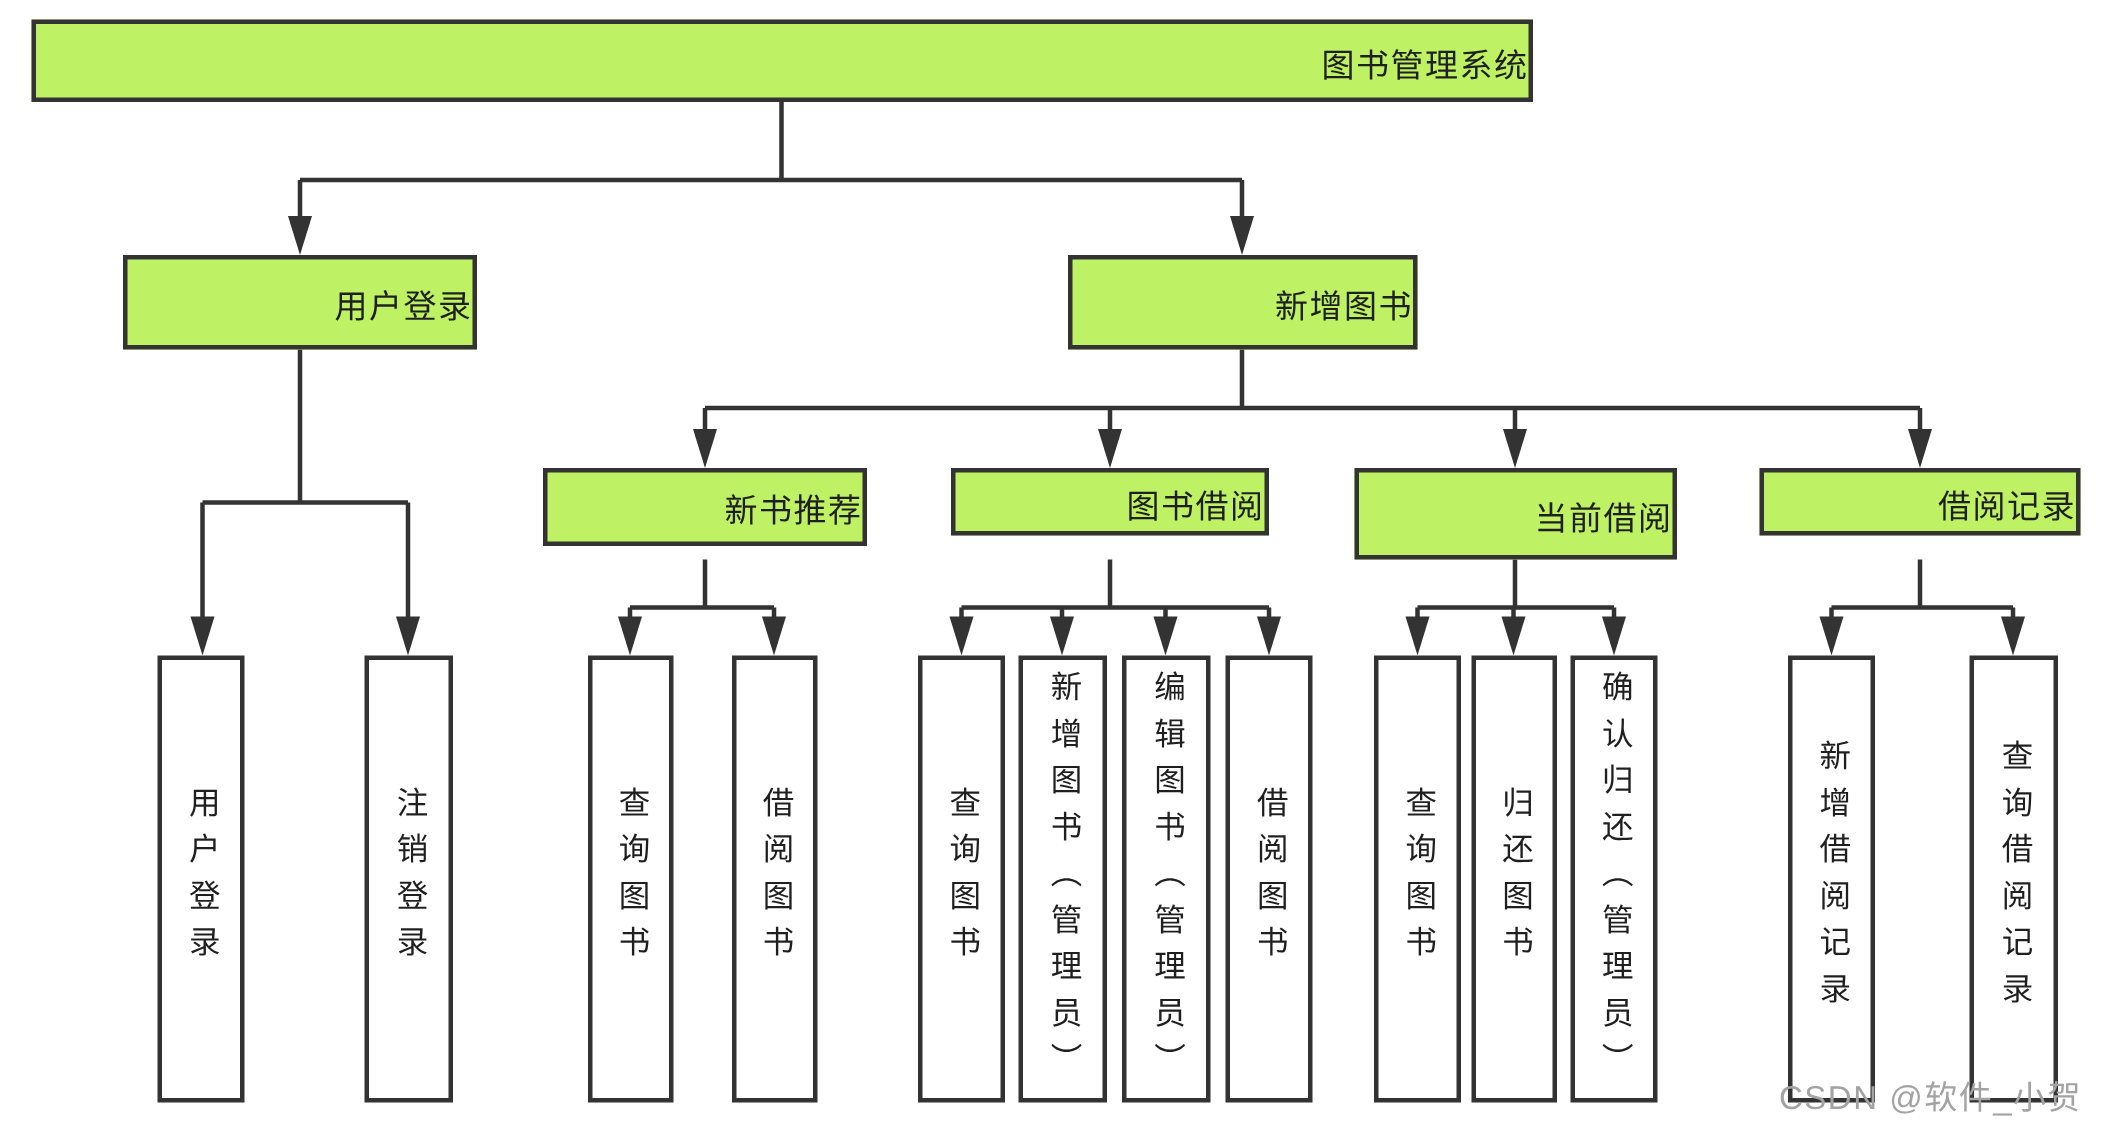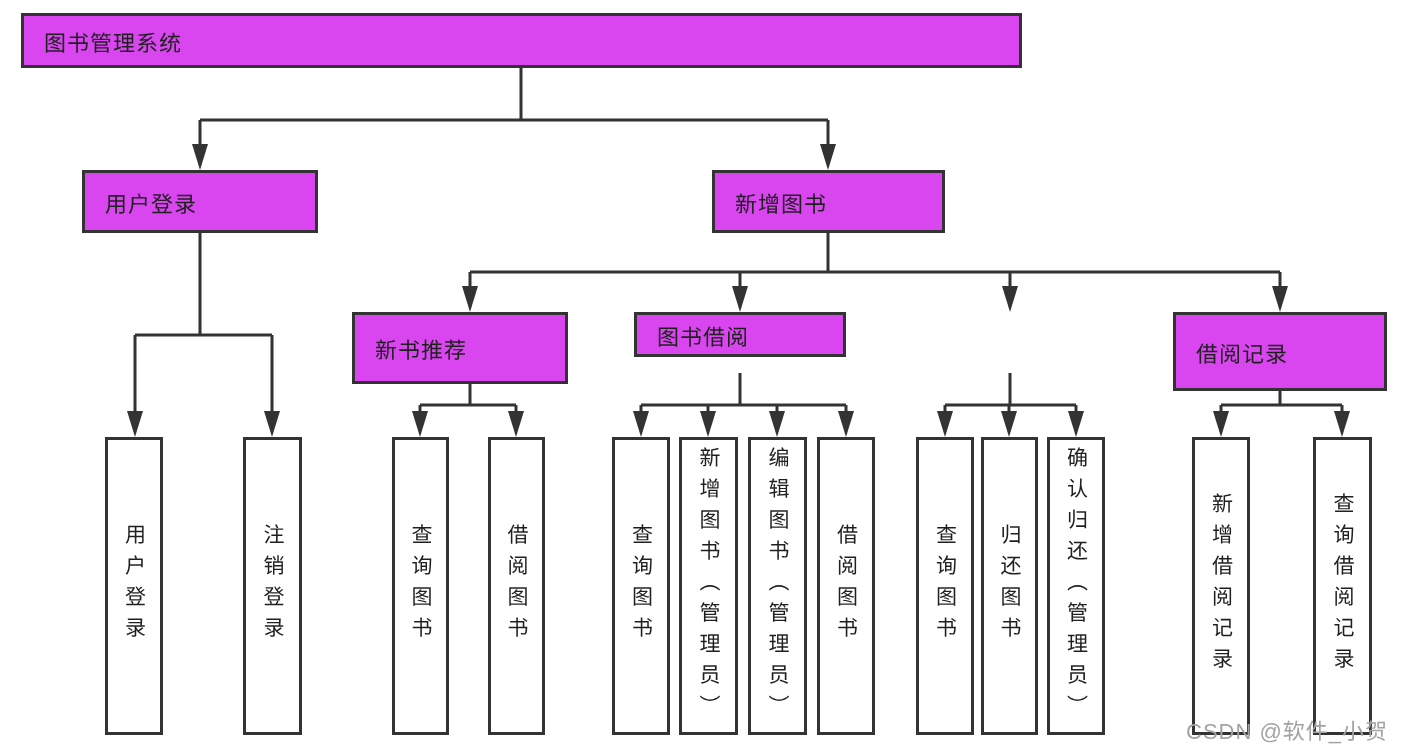--- a/index.html
+++ b/index.html
@@ -7,22 +7,22 @@
     --text:#1f1f1f;
     --watermark:#a3a3a3;
     --background:#ffffff;
   }
   html,body{margin:0;padding:0;background:var(--background);}
   body{font-family:"Liberation Sans","DejaVu Sans",sans-serif;}
   .canvas{position:relative;width:1405px;height:747px;background:var(--background);overflow:hidden;}
   .connectors{position:absolute;left:0;top:0;}
   .node{
     position:absolute;box-sizing:border-box;border:3px solid var(--line);
-    background:#d946ef;display:flex;align-items:center;justify-content:flex-start;
-    color:var(--text);font-size:22px;letter-spacing:1px;z-index:2;padding-left:20px;
+    background:#bef264;display:flex;align-items:center;justify-content:flex-end;
+    color:var(--text);font-size:22px;letter-spacing:1px;z-index:2;
   }
   .leaf{
     position:absolute;box-sizing:border-box;border:3px solid var(--line);
     background:#ffffff;display:flex;align-items:center;justify-content:center;
     top:437px;height:298px;z-index:2;
   }
   .leaf .vtext{
     writing-mode:vertical-rl;text-orientation:mixed;white-space:nowrap;
     font-size:21px;line-height:1;letter-spacing:10px;color:var(--text);
   }
@@ -73,27 +73,30 @@
     <span>图书管理系统</span>
   </div>
 
   <div class="node" style="left:82px;top:170px;width:236px;height:63px">
     <span>用户登录</span>
   </div>
   <div class="node" style="left:712px;top:170px;width:233px;height:63px">
     <span>新增图书</span>
   </div>
 
-  <div class="node" style="left:352px;top:312px;width:216px;height:72px">
+  <div class="node" style="left:362px;top:312px;width:216px;height:52px">
     <span>新书推荐</span>
   </div>
   <div class="node" style="left:634px;top:312px;width:212px;height:45px">
     <span>图书借阅</span>
   </div>
-  <div class="node" style="left:1173px;top:312px;width:214px;height:79px">
+  <div class="node" style="left:903px;top:312px;width:215px;height:61px">
+    <span>当前借阅</span>
+  </div>
+  <div class="node" style="left:1173px;top:312px;width:214px;height:45px">
     <span>借阅记录</span>
   </div>
 
   <div class="leaf" style="left:105px;width:58px">
     <span class="vtext">用户登录</span>
   </div>
   <div class="leaf" style="left:243px;width:59px">
     <span class="vtext">注销登录</span>
   </div>
 

